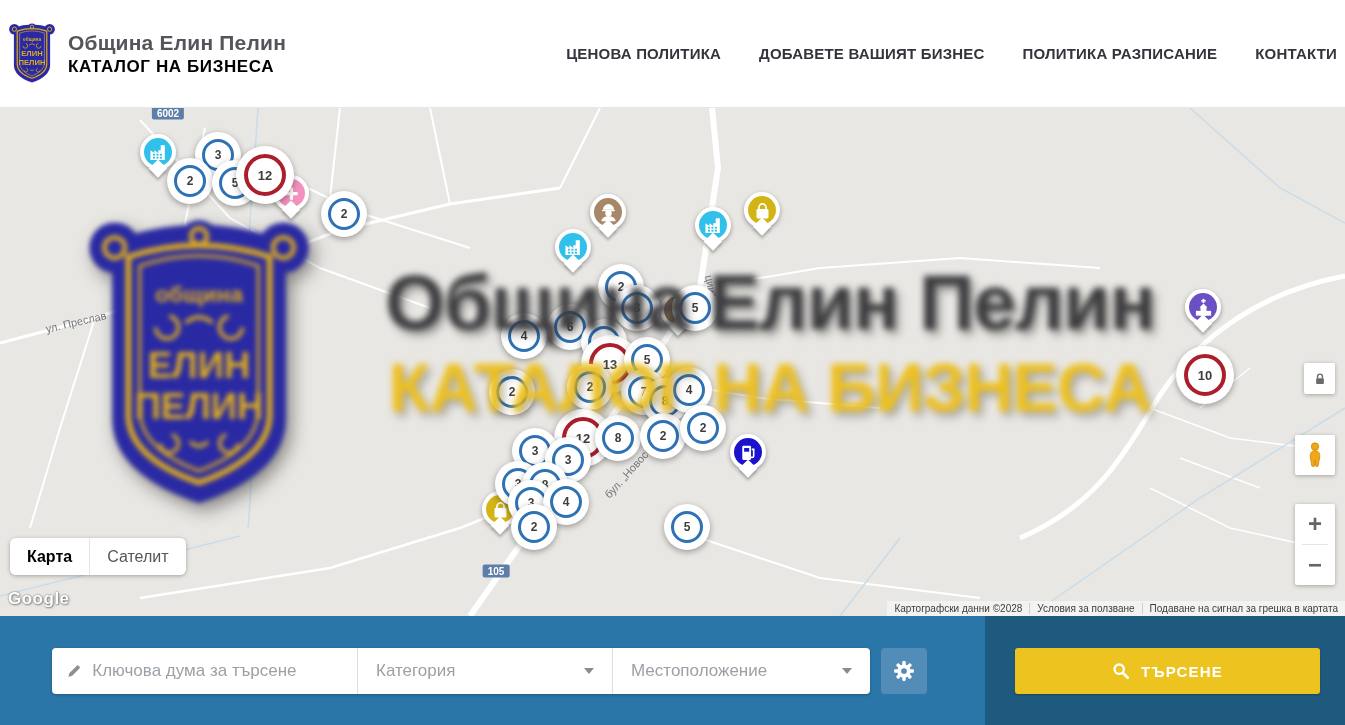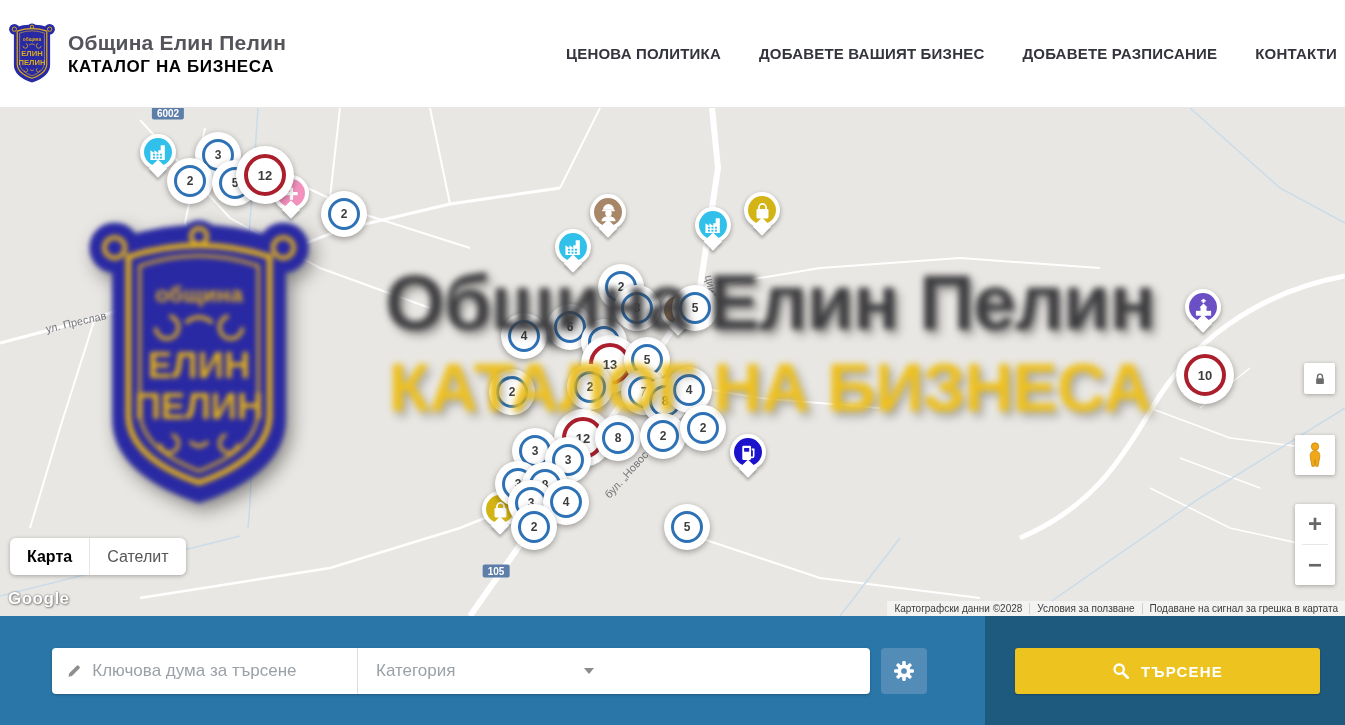--- a/index.html
+++ b/index.html
@@ -130,21 +130,21 @@
         <path d="M33,99 a4,4 0 1 0 5,-4 M67,99 a4,4 0 1 1 -5,-4 M46,98 q4,4 8,0" stroke="#ddad1f" stroke-width="1.5" fill="none"></path>
       </svg>
       <div class="logo-text">
         <div class="title">Община Елин Пелин</div>
         <div class="subtitle">КАТАЛОГ НА БИЗНЕСА</div>
       </div>
     </div>
     <nav class="nav">
       <a>ЦЕНОВА ПОЛИТИКА</a>
       <a>ДОБАВЕТЕ ВАШИЯТ БИЗНЕС</a>
-      <a>ДОБАВЕТЕ РАЗПИСАНИЕ</a>
+      <a>ПОЛИТИКА РАЗПИСАНИЕ</a>
       <a>КОНТАКТИ</a>
     </nav>
   </div>
 
   <div class="map">
     <svg class="map-roads" width="1345" height="508">
       <g stroke="#ffffff" fill="none">
         <path d="M470,508 L560,380 L640,270 L700,180 L718,60 L712,0" stroke-width="6"></path>
         <path d="M0,235 L95,210 L210,172 L340,122 L450,96 L560,80" stroke-width="3"></path>
         <path d="M140,12 L230,110 L320,160 L430,200" stroke-width="2"></path>
@@ -430,20 +430,24 @@
       <div class="sec sec-keyword">
         <svg width="18" height="18" viewBox="0 0 20 20">
           <path d="M3,17 l1,-4.2 L13.2,3.6 a1.6,1.6 0 0 1 2.3,0 l1,1 a1.6,1.6 0 0 1 0,2.3 L7.3,16 Z" fill="#8f8f8f"></path>
         </svg>
         <input type="text" placeholder="Ключова дума за търсене" style="">
       </div>
       <div class="sec sec-select sec-category">
         <span class="select-value">Категория</span>
         <span class="chevron"></span>
       </div>
+      <div class="sec sec-select sec-location">
+        <span class="select-value">Местоположение</span>
+        <span class="chevron"></span>
+      </div>
     </div>
 
     <div class="gear-btn">
       <svg width="22" height="22" viewBox="0 0 20 20">
         <g fill="#fff">
           <rect x="8.4" y="1" width="3.2" height="18" rx="1"></rect>
           <rect x="8.4" y="1" width="3.2" height="18" rx="1" transform="rotate(45 10 10)"></rect>
           <rect x="8.4" y="1" width="3.2" height="18" rx="1" transform="rotate(90 10 10)"></rect>
           <rect x="8.4" y="1" width="3.2" height="18" rx="1" transform="rotate(135 10 10)"></rect>
           <circle cx="10" cy="10" r="6"></circle>

